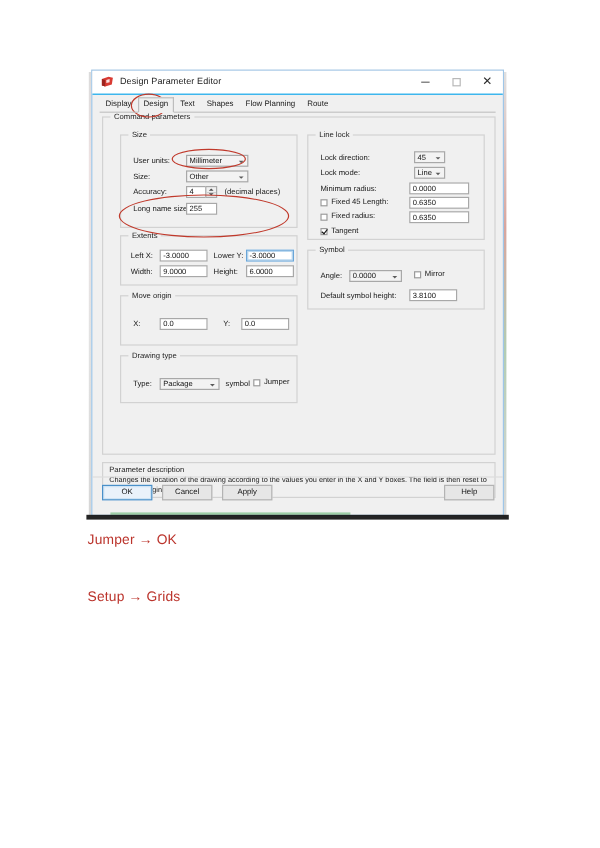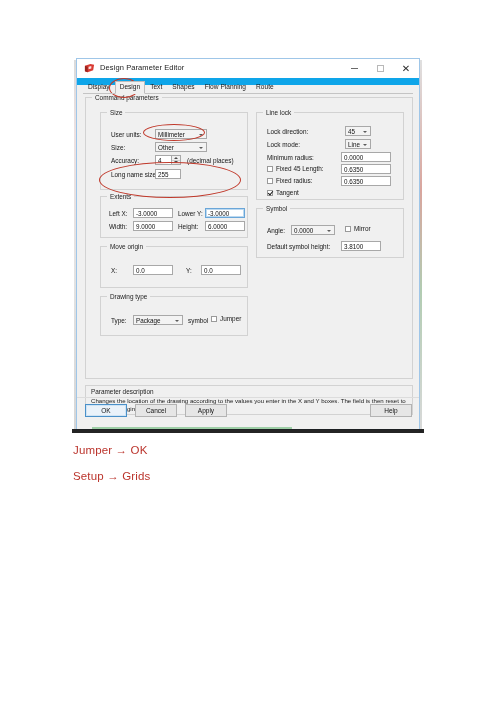--- a/index.html
+++ b/index.html
@@ -16,21 +16,21 @@
   .edge-l{position:absolute;left:74px;top:60px;width:2px;height:370px;background:linear-gradient(180deg,#cfcfcf,#e8d8d8 20%,#d9d9d9 60%,#c9c9c9);opacity:.75;}
   .edge-r{position:absolute;left:419px;top:60px;width:3px;height:372px;background:linear-gradient(180deg,#d8d8d8,#cf8f85 35%,#9fbf9f 62%,#d0d0d0);opacity:.8;}
   .shadowbar{position:absolute;left:72px;top:429px;width:352px;height:4px;background:#111;opacity:.92;}
   .greenbar{position:absolute;left:92px;top:427px;width:200px;height:2px;background:#8fc99a;opacity:.85;}
 
   
   .win{
     position:absolute;left:0;top:0;width:344px;height:372px;
     background:#f0f0f0;border:1px solid #9fc6e8;box-sizing:border-box;
   }
-  .titlebar{height:19px;background:#ffffff;position:relative;border-bottom:7px solid #0ea5e9;}
+  .titlebar{height:19px;background:#ffffff;position:relative;border-bottom:1px solid #0ea5e9;}
   .appicon{position:absolute;left:7px;top:4px;width:11px;height:11px;}
   .title-text{position:absolute;left:23px;top:4px;font-size:7.5px;color:#1c1c1c;letter-spacing:.1px;white-space:nowrap;}
   .wbtns{position:absolute;right:0;top:0;height:19px;display:flex;}
   .wbtn{width:26px;height:19px;display:flex;align-items:center;justify-content:center;color:#4a4a4a;font-size:8px;}
   .wbtn.min::after{content:"";width:7px;height:1px;background:#6a6a6a;display:block;}
   .wbtn.max::after{content:"";width:7px;height:7px;border:1px solid #b8b8b8;display:block;box-sizing:border-box;}
   .wbtn.close{font-size:10px;color:#2b2b2b;line-height:1;}
 
   
   .tabstrip{position:absolute;left:6px;top:22px;right:6px;height:14px;}
@@ -103,21 +103,21 @@
   }
   .btn.def{border:1px solid #4a90c9;box-shadow:0 0 0 1px #cfe4f5 inset;background:#eaf2fa;}
   .sepline{position:absolute;left:0;top:338px;width:100%;height:1px;background:#dcdcdc;}
 
   
   .ell{position:absolute;border:1.6px solid #c0392b;border-radius:50%;box-sizing:border-box;}
 
   
   .note{position:absolute;left:73px;font-size:11.5px;color:#bb342c;letter-spacing:.15px;white-space:nowrap;}
   .note1{top:444px;}
-  .note2{top:470px;}
+  .note2{top:492px;}
 </style>
 </head>
 <body>
 
 <div class="edge-l"></div>
 <div class="edge-r"></div>
 
 <div id="shot">
   <div class="win">
 

